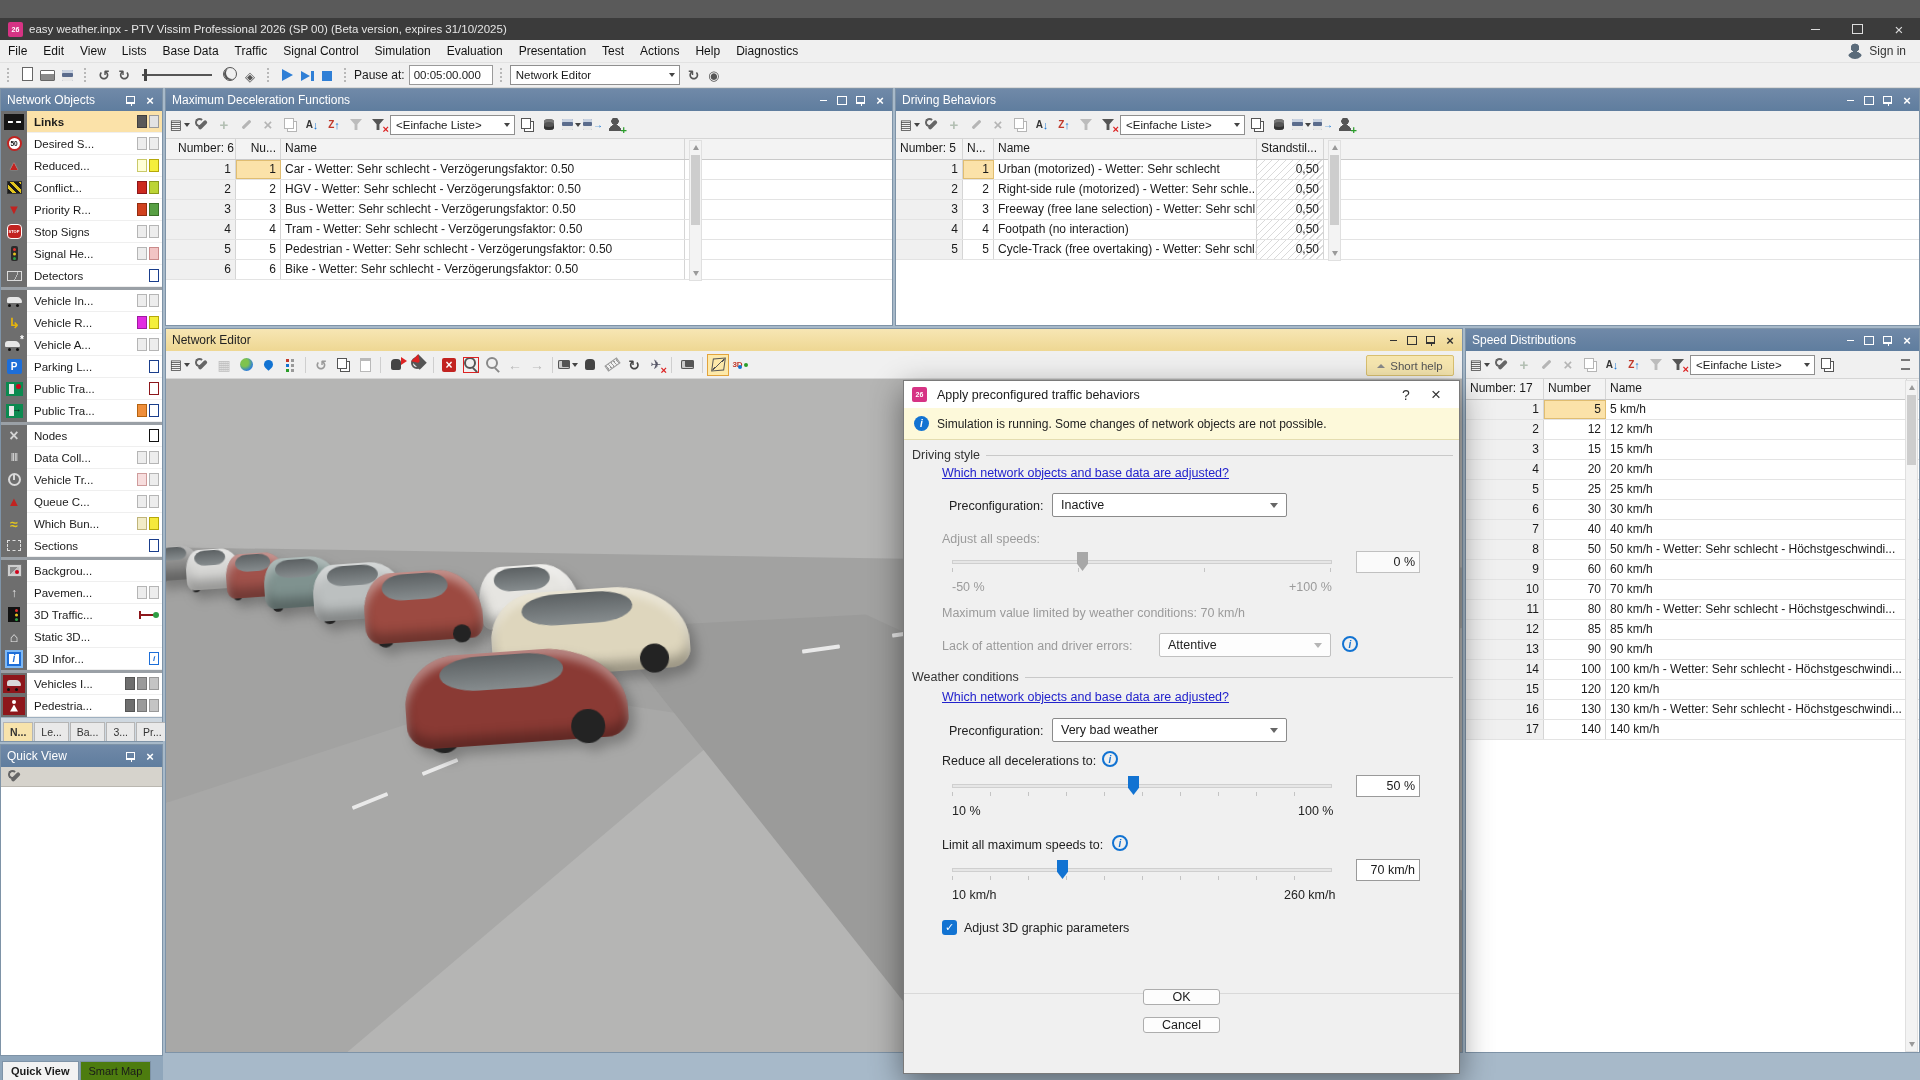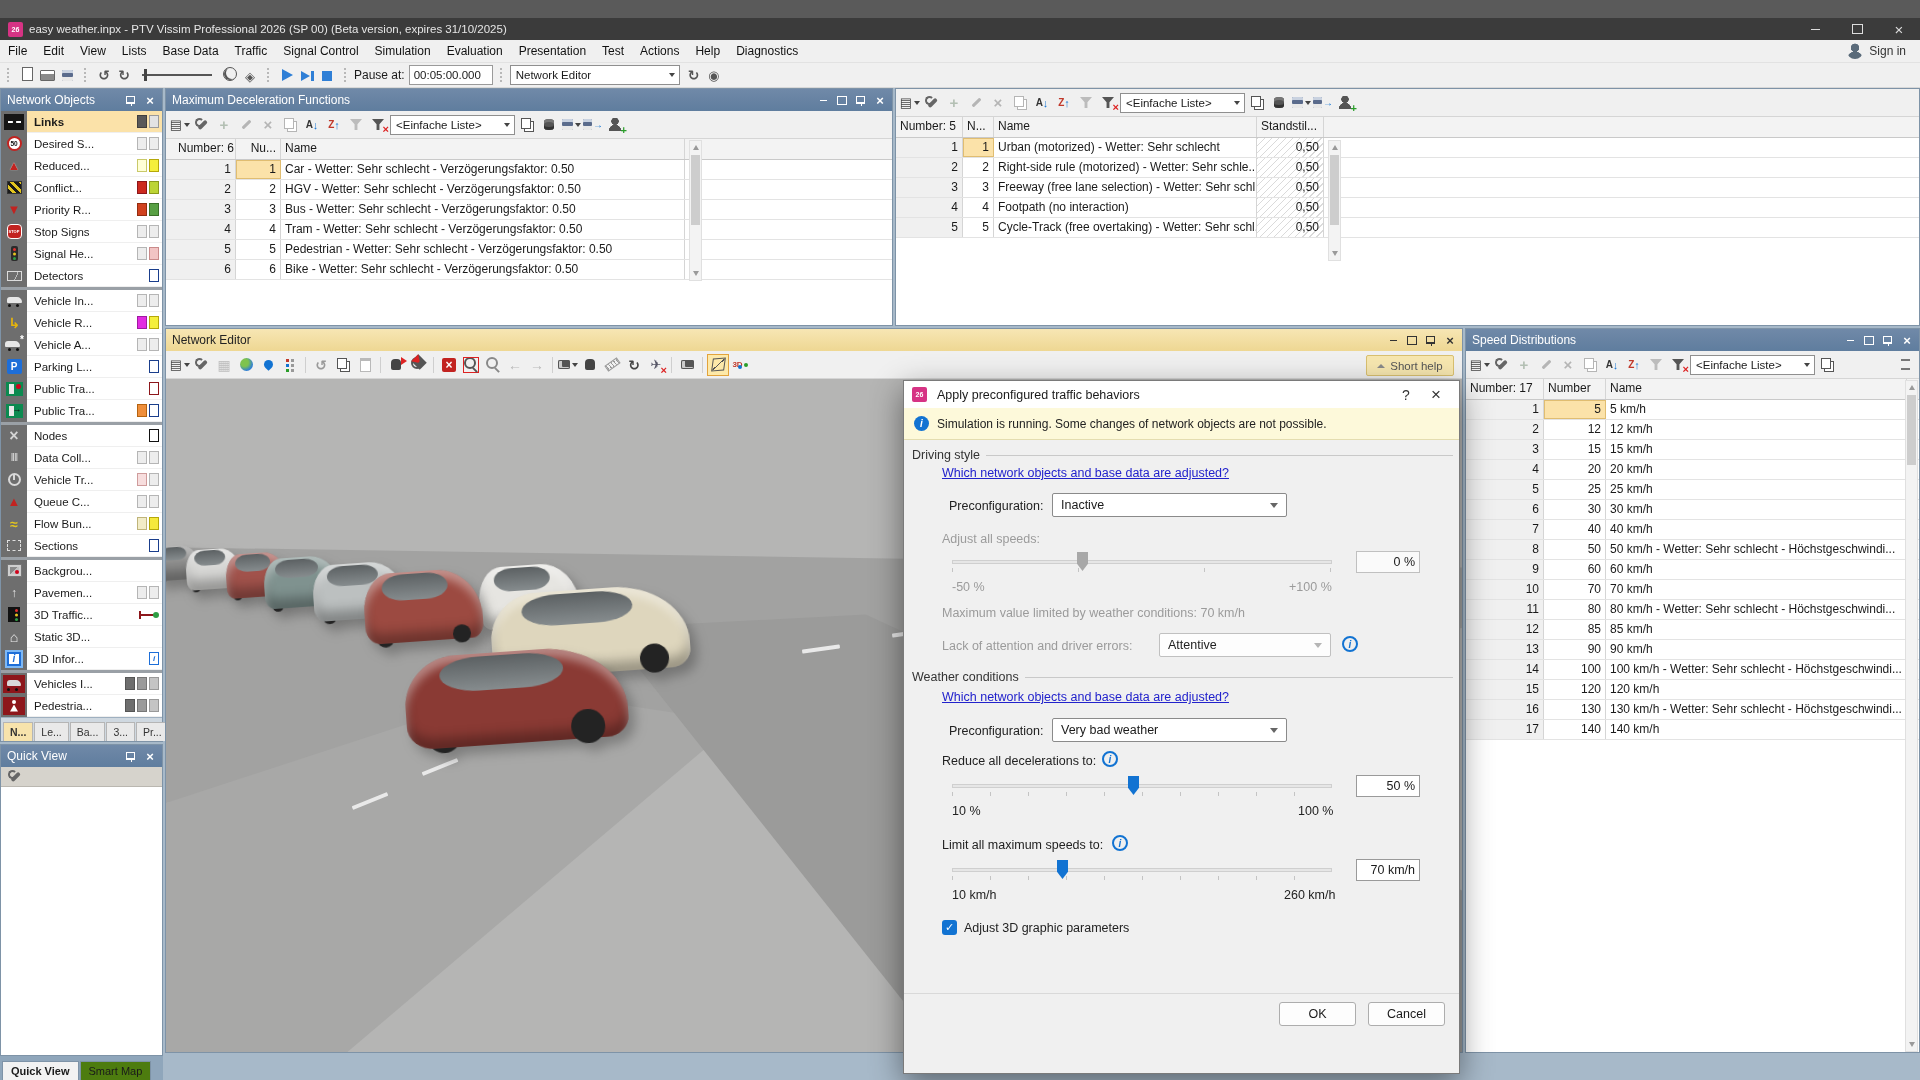--- a/index.html
+++ b/index.html
@@ -246,21 +246,21 @@
   .slider .track{position:absolute;left:0;right:0;top:8px;height:4px;background:#e6e6e6;border:1px solid #cfcfcf;}
   .slider .ticks{position:absolute;left:0;right:0;top:16px;height:4px;background:repeating-linear-gradient(90deg,#c4c4c4 0 1px,transparent 1px 38px);}
   .slider .ticks.sparse{background:repeating-linear-gradient(90deg,#c4c4c4 0 1px,transparent 1px 126px);}
   .handle{position:absolute;top:0;width:11px;height:19px;background:#1273d2;clip-path:polygon(0 0,100% 0,100% 62%,50% 100%,0 62%);}
   .handle.dis{background:#a8a8a8;}
   .valbox{position:absolute;left:452px;width:64px;height:22px;background:#fff;border:1px solid #9a9a9a;display:flex;align-items:center;justify-content:flex-end;padding:0 4px;}
   .valbox.dis{background:#fafafa;border-color:#c0c0c0;}
   .iinfo{position:absolute;width:16px;height:16px;border:2px solid #1273d2;border-radius:50%;color:#1273d2;font-size:10px;font-weight:bold;font-style:italic;display:flex;align-items:center;justify-content:center;}
   .checkbox{position:absolute;width:15px;height:15px;background:#1273d2;border-radius:3px;color:#fff;font-size:11px;display:flex;align-items:center;justify-content:center;}
   .checkbox::before{content:"✓";}
-  .dlg-footer{position:absolute;left:0;right:0;bottom:0;height:40px;border-top:1px solid #d9d9d9;display:flex;align-items:center;justify-content:flex-end;gap:12px;padding:0 14px;}
+  .dlg-footer{position:absolute;left:0;right:0;bottom:0;height:40px;border-top:1px solid #d9d9d9;display:flex;align-items:center;justify-content:flex-end;gap:12px;padding:0 14px;flex-direction:column;}
   .btn{min-width:77px;height:24px;background:#fdfdfd;border:1px solid #adadad;border-radius:3px;display:flex;align-items:center;justify-content:center;font-size:12.5px;}
 
   #statusbar{position:absolute;left:0;top:1062px;width:1920px;height:18px;background:#f0f0f0;border-top:1px solid #cfcfcf;display:flex;align-items:center;font-size:16px;}
   #statusbar .cell{width:112px;height:100%;border-right:1px solid #d5d5d5;display:flex;align-items:center;padding-left:6px;background:#f7f7f7;}
 </style>
 </head>
 <body>
 
 <div id="root" data-name="app-window">
 
@@ -488,21 +488,21 @@
           <span class="no-label" data-name="sidebar-item-label">Queue C...</span>
           <span class="no-swatches" data-name="color-swatch">
             <span class="sw" style="background: rgb(237, 237, 237); border-color: rgb(181, 181, 181);"></span>
             <span class="sw" style="background: rgb(237, 237, 237); border-color: rgb(181, 181, 181);"></span>
           </span>
         </div>
         <div class="no-row" data-name="sidebar-item-flow-bun">
           <span class="strip">
             <span class="obj-ico carfix i-flow-bundles" data-name="flow-bundles-icon" style="position: relative;"></span>
           </span>
-          <span class="no-label" data-name="sidebar-item-label">Flow Bun...</span>
+          <span class="no-label" data-name="sidebar-item-label">Which Bun...</span>
           <span class="no-swatches" data-name="color-swatch">
             <span class="sw" style="background: rgb(242, 236, 199); border-color: rgb(191, 180, 122);"></span>
             <span class="sw" style="background: rgb(245, 233, 60); border-color: rgb(181, 168, 10);"></span>
           </span>
         </div>
         <div class="no-row" data-name="sidebar-item-sections">
           <span class="strip">
             <span class="obj-ico carfix i-sections" data-name="sections-icon" style="position: relative;"></span>
           </span>
           <span class="no-label" data-name="sidebar-item-label">Sections</span>
@@ -671,20 +671,29 @@
           <div class="td c1 numcell" data-name="cell">6</div>
           <div class="td c2 namecell" data-name="cell">Bike - Wetter: Sehr schlecht - Verzögerungsfaktor: 0.50</div>
         </div>
       </div>
     <div class="vscroll" style="left:523px;top:51px;height:141px;" data-name="scrollbar">
         <span class="thumb"></span>
       </div>
   </div>
 
   <div id="driving-behaviors" class="panel" data-name="driving-behaviors-panel">
+    <div class="phead" data-name="driving-behaviors-header">
+      <span>Driving Behaviors</span>
+      <span class="pbtns">
+        <span class="pbtn min" data-name="minimize-icon"></span>
+        <span class="pbtn max" data-name="maximize-icon"></span>
+        <span class="pbtn pin" data-name="pin-icon"></span>
+        <span class="pbtn close" data-name="close-icon"></span>
+      </span>
+    </div>
     <div class="ltoolbar" data-name="list-toolbar">
         <span class="tbi" data-name="table-settings-icon"></span>
         <span class="tbi wrench" data-name="wrench-icon"></span>
         <span class="tbi" data-name="add-icon"></span>
         <span class="tbi" data-name="edit-icon"></span>
         <span class="tbi" data-name="delete-icon"></span>
         <span class="tbi dblsq" data-name="duplicate-icon"></span>
         <span class="tbi" data-name="sort-asc-icon"></span>
         <span class="tbi" data-name="sort-desc-icon"></span>
         <span class="tbi funnel" data-name="filter-icon"></span>

